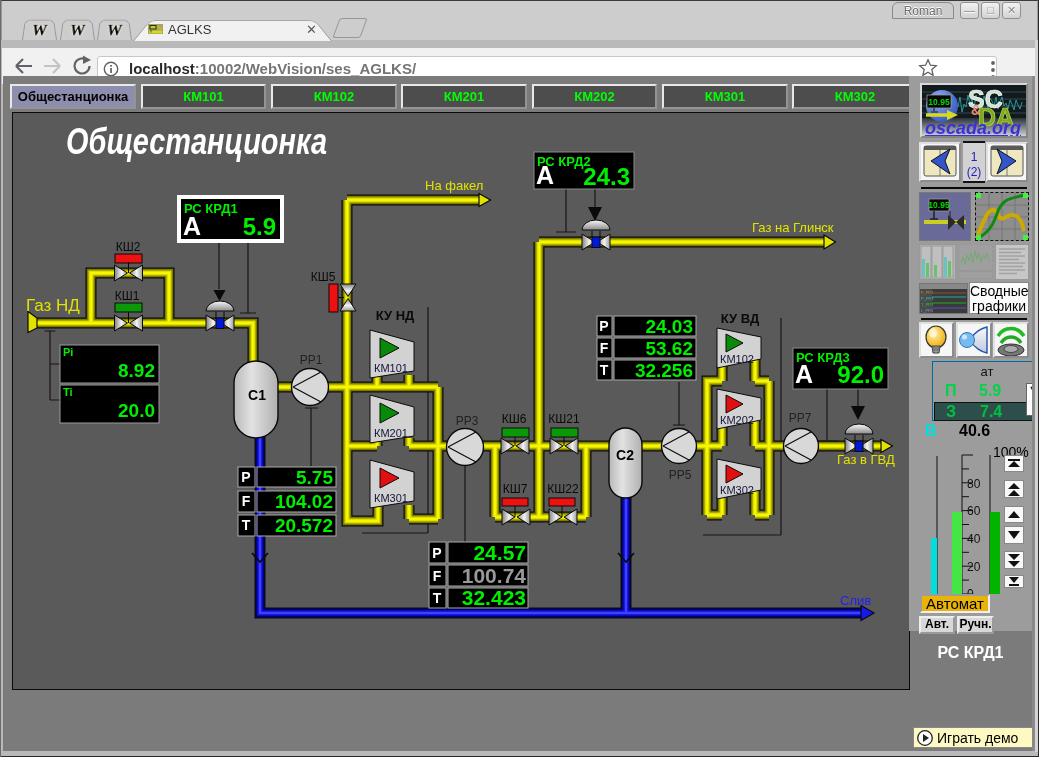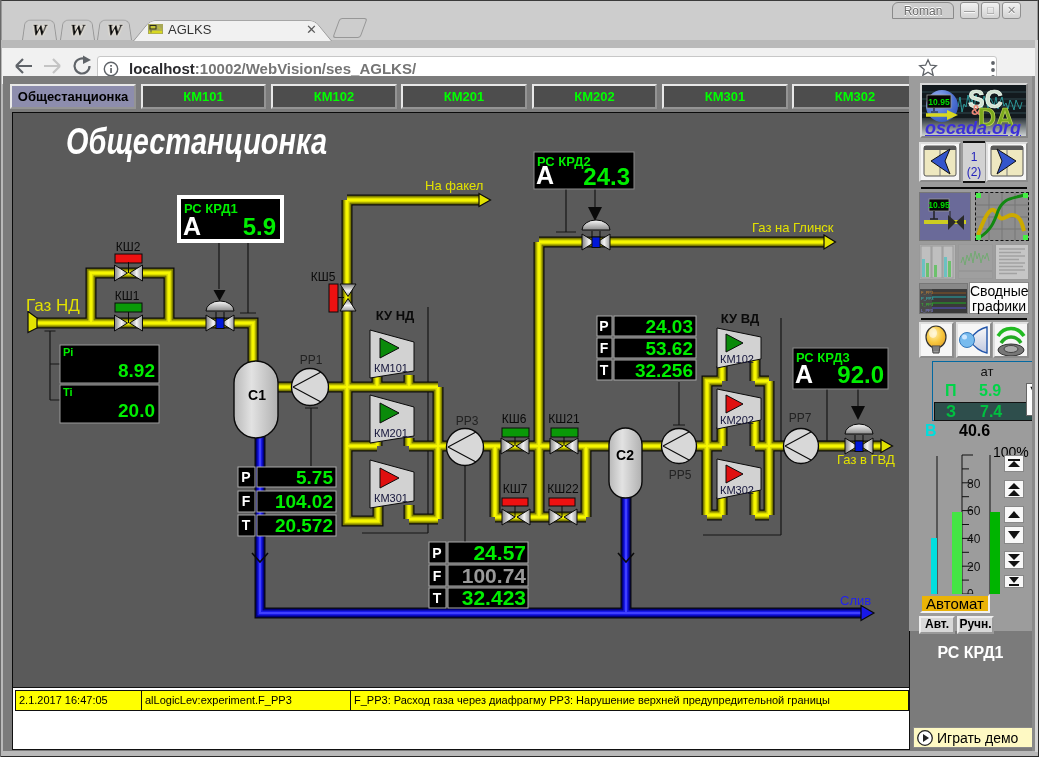--- a/index.html
+++ b/index.html
@@ -356,25 +356,20 @@
 <rect x="613" y="337" width="82" height="20" fill="#000" stroke="#aaa"></rect>
             <text x="692" y="354" fill="#00ee00" font-size="19" text-anchor="end">53.62</text>
 <rect x="596" y="359" width="15" height="20" fill="#000" stroke="#aaa"></rect>
             <text x="603" y="374" fill="#fff" font-size="14" text-anchor="middle">T</text>
 <rect x="613" y="359" width="82" height="20" fill="#000" stroke="#aaa"></rect>
             <text x="692" y="376" fill="#00ee00" font-size="19" text-anchor="end">32.256</text>
 </g>
 </g>
 </svg>
 </div>
-  <div id="alarmbox" class="abs">
-    <div class="acell abs" style="left:2px;width:127px;">2.1.2017 16:47:05</div>
-    <div class="acell abs" style="left:128px;width:210px;">alLogicLev:experiment.F_PP3</div>
-    <div class="acell abs" style="left:337px;width:559px;">F_PP3: Расход газа через диафрагму РР3: Нарушение верхней предупредительной границы</div>
-  </div>
 </div>
 
 <div id="panel" class="abs">
 <div class="abs" style="left:11px;top:7px;width:108px;height:55px;border:2px outset #d8d8d8;background:#0d1518;overflow:hidden;">
 <svg width="104" height="51" viewBox="0 0 104 51">
 <rect width="104" height="51" fill="#131a1e"></rect>
 <linearGradient id="lgt" x1="0" y1="0" x2="0" y2="1">
           <stop offset="0" stop-color="#2a3338"></stop>
           <stop offset="1" stop-color="#cdd2d4"></stop>
         </linearGradient>

